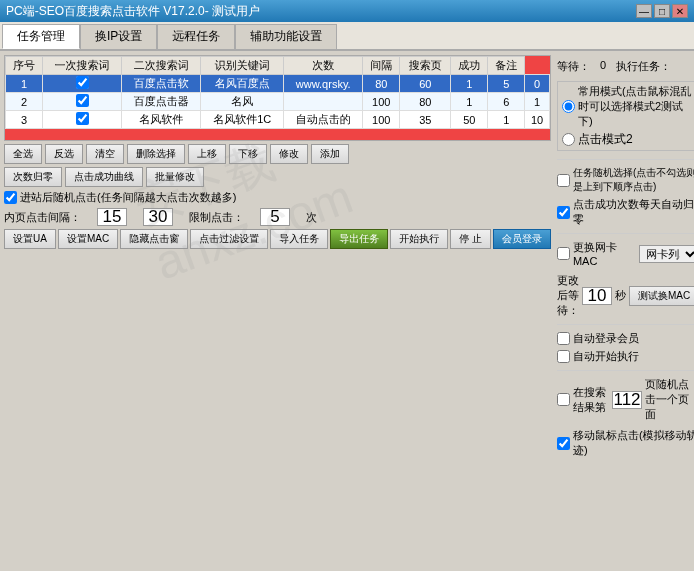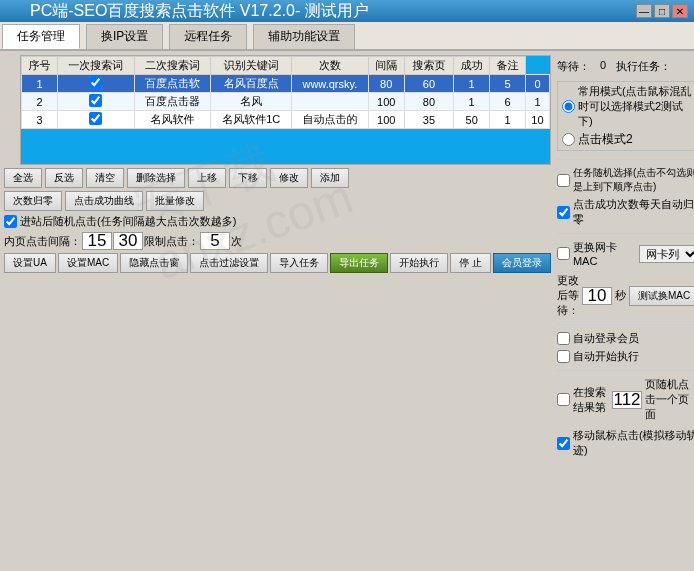--- a/index.html
+++ b/index.html
@@ -13,37 +13,37 @@
     }
     .title-bar {
       background: linear-gradient(to bottom, #4a9fd4, #2178b4);
       color: white;
       height: 22px;
       display: flex;
       align-items: center;
       padding: 0 6px;
       justify-content: space-between;
     }
-    .title-bar-text { font-size: 16px; margin-left: 24px; }
+    .title-bar-text { font-size: 12px; }
     .title-bar-buttons { display: flex; gap: 2px; }
     .title-btn {
       width: 16px; height: 14px;
       background: #c0c0c0;
       border: 1px solid #888;
       font-size: 10px;
       display: flex; align-items: center; justify-content: center;
       cursor: pointer;
       color: #000;
     }
     .main-tabs {
       display: flex;
       background: #e8e4dc;
       border-bottom: 2px solid #aaa;
       padding: 2px 2px 0 2px;
-      gap: 6px;
+      gap: 0;
     }
     .main-tab {
       padding: 3px 14px;
       background: #d4d0c8;
       border: 1px solid #aaa;
       border-bottom: none;
       cursor: pointer;
       font-size: 12px;
       white-space: nowrap;
     }
@@ -65,24 +65,23 @@
     }
     .right-panel {
       width: 195px;
       display: flex;
       flex-direction: column;
       gap: 3px;
       padding: 2px;
     }
     .table-container {
       border: 1px solid #aaa;
-      background: #0ea5e9;
-      height: 110px;
+      background: #ef4444;
+      height: 86px;
       overflow: hidden;
-      margin-left: 16px;
     }
     table {
       width: 100%;
       border-collapse: collapse;
       font-size: 11px;
     }
     thead tr {
       background: #e8e4dc;
     }
     th {
@@ -159,21 +158,21 @@
     .input-small {
       font-size: 17px;
       border: 1px solid #999;
       height: 18px;
       width: 30px;
       text-align: center;
     }
     .interval-row {
       display: flex;
       align-items: center;
-      gap: 1px;
+      gap: 16px;
       font-size: 11px;
     }
     .action-row {
       display: flex;
       gap: 2px;
     }
     .checkbox-row {
       display: flex;
       align-items: center;
       gap: 3px;

